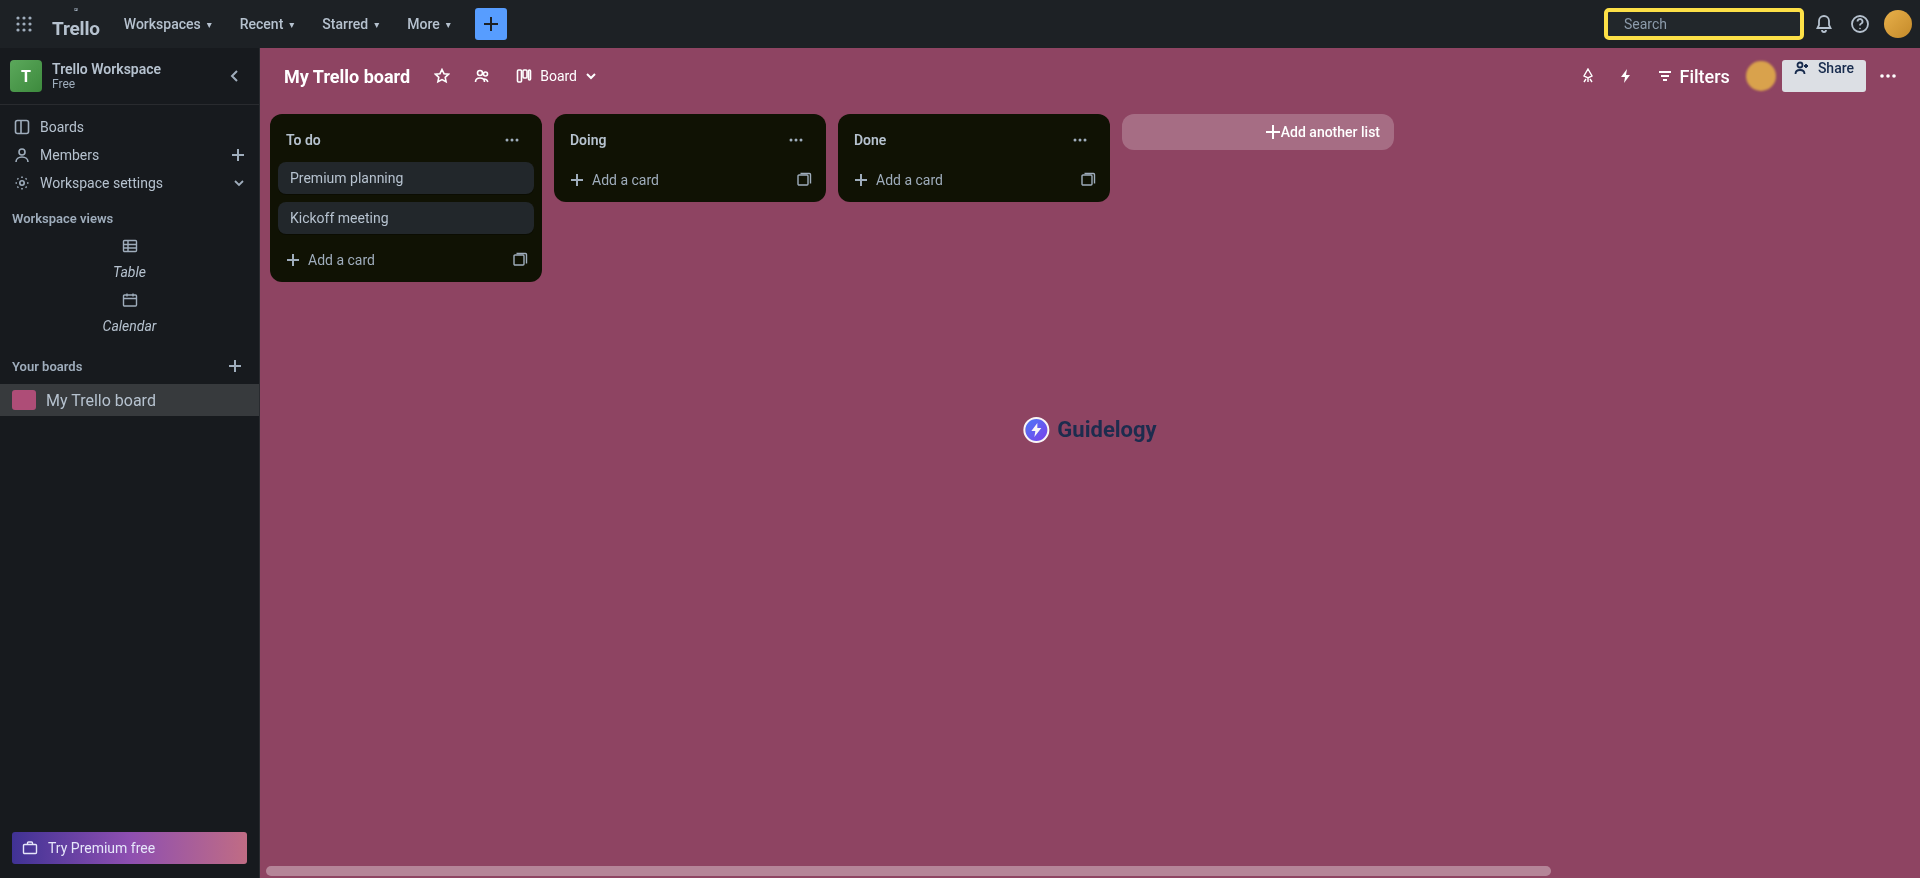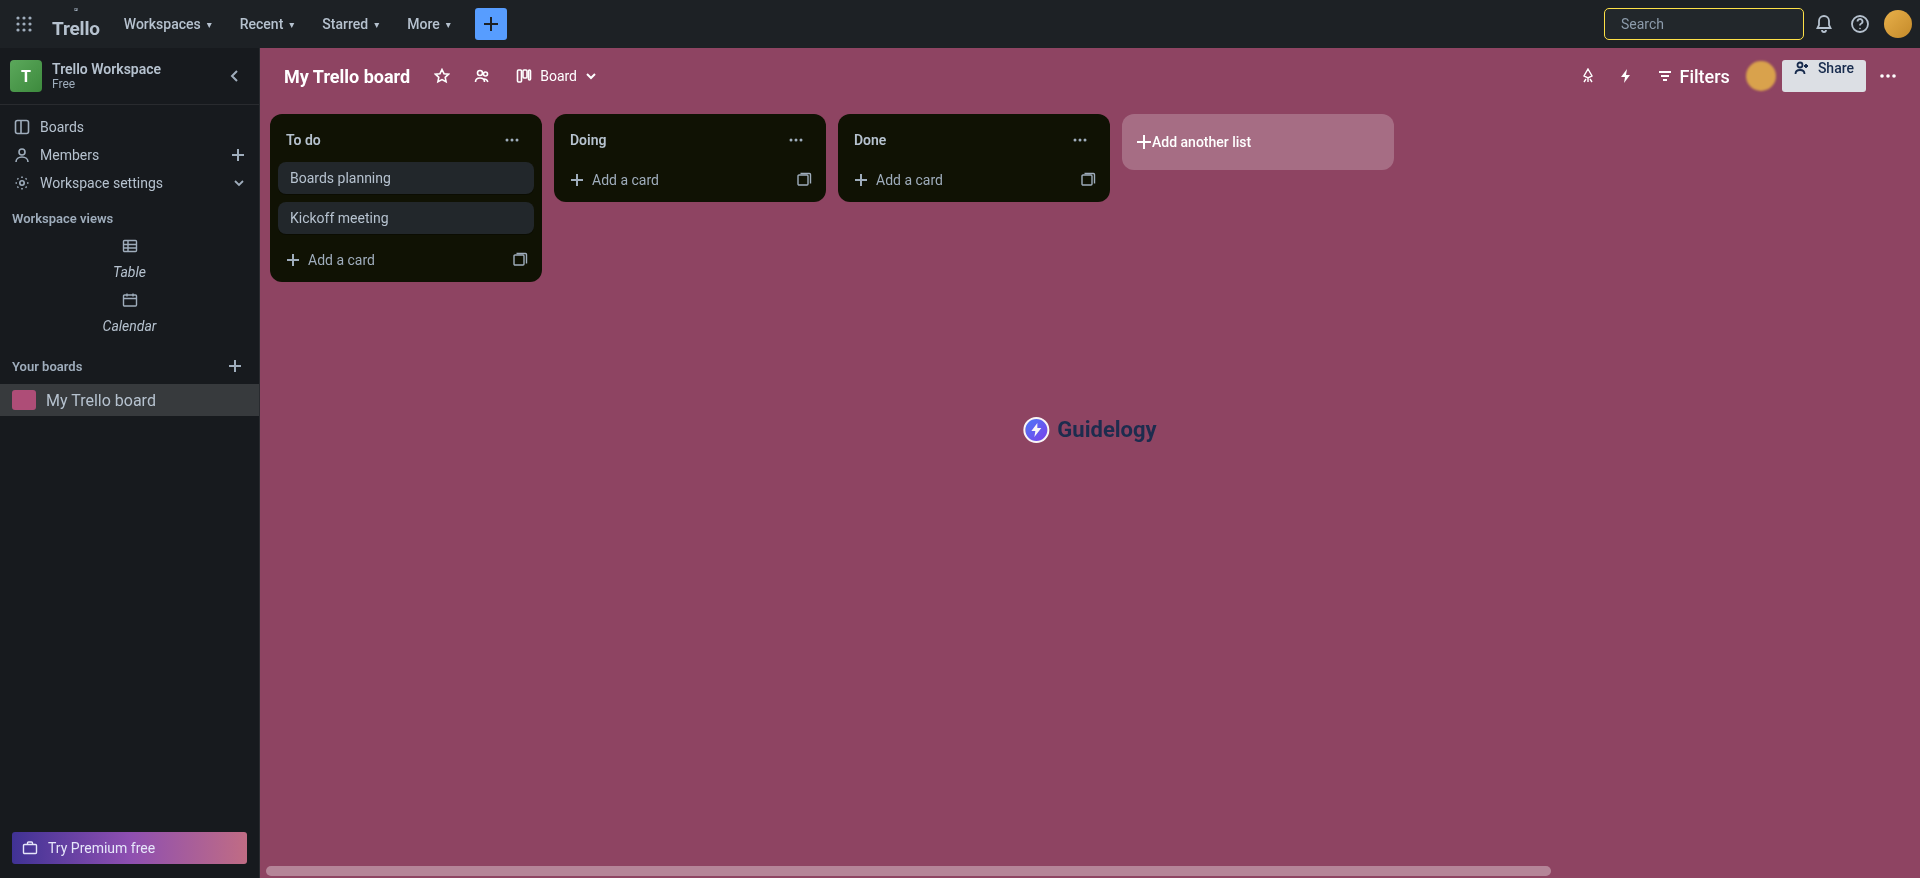--- a/index.html
+++ b/index.html
@@ -11,21 +11,21 @@
 .topnav-left { display: flex; align-items: center; gap: 4px; }
 .apps-btn { width: 32px; height: 32px; display: flex; align-items: center; justify-content: center; border-radius: 3px; cursor: pointer; }
 .logo { display: flex; align-items: center; gap: 6px; padding: 0 8px; height: 32px; cursor: pointer; flex-direction: column; }
 .logo-icon { width: 16px; height: 16px; }
 .logo-text { color: #b6c2cf; font-weight: 700; font-size: 19px; letter-spacing: -0.2px; }
 .nav-btn { display: flex; align-items: center; gap: 6px; padding: 0 12px; height: 32px; border-radius: 3px; cursor: pointer; color: #b6c2cf; font-size: 14px; font-weight: 500; }
 .chevron { font-size: 10px; }
 .plus-btn { width: 32px; height: 32px; background: #579dff; border-radius: 3px; display: flex; align-items: center; justify-content: center; cursor: pointer; margin-left: 8px; }
 .plus-btn svg { fill: #1d2125; }
 .topnav-right { margin-left: auto; display: flex; align-items: center; gap: 4px; }
-.search-box { width: 200px; height: 32px; background: #22272b; border: 1px solid #fde047; border-radius: 5px; display: flex; align-items: center; padding: 0 8px; gap: 8px; }
+.search-box { width: 200px; height: 32px; background: #22272b; border: 4px solid #fde047; border-radius: 5px; display: flex; align-items: center; padding: 0 8px; gap: 8px; }
 .search-box input { background: transparent; border: none; outline: none; color: #b6c2cf; font-size: 14px; flex: 1; }
 .search-box input::placeholder { color: #8c9bab; }
 .icon-btn { width: 32px; height: 32px; display: flex; align-items: center; justify-content: center; border-radius: 3px; cursor: pointer; }
 .avatar { width: 28px; height: 28px; border-radius: 50%; background: linear-gradient(135deg,#e8b04a,#c48a2a); margin-left: 4px; cursor: pointer; }
 
 
 .main { flex: 1; display: flex; overflow: hidden; }
 
 
 .sidebar { width: 260px; background: rgba(23,26,30,0.94); display: flex; flex-direction: column; border-right: 1px solid rgba(255,255,255,0.08); position: relative; }
@@ -62,21 +62,21 @@
 .lists-wrap { flex: 1; overflow-x: auto; padding: 10px 6px 0 10px; display: flex; align-items: flex-start; gap: 12px; }
 .list { width: 272px; background: #101204; border-radius: 12px; padding: 8px; display: flex; flex-direction: column; flex-shrink: 0; }
 .list-header { display: flex; align-items: center; padding: 4px 8px 8px; }
 .list-title { color: #b6c2cf; font-size: 14px; font-weight: 600; flex: 1; }
 .list-menu { width: 28px; height: 28px; display: flex; align-items: center; justify-content: center; border-radius: 6px; cursor: pointer; color: #9fadbc; }
 .card { background: #22272b; border-radius: 8px; padding: 8px 12px; color: #b6c2cf; font-size: 14px; margin-bottom: 8px; cursor: pointer; box-shadow: 0 1px 0 rgba(0,0,0,0.3); }
 .add-card-row { display: flex; align-items: center; gap: 4px; padding-top: 4px; }
 .add-card-btn { flex: 1; display: flex; align-items: center; gap: 8px; padding: 6px 8px; border-radius: 8px; color: #9fadbc; font-size: 14px; cursor: pointer; }
 .template-btn { width: 28px; height: 28px; display: flex; align-items: center; justify-content: center; border-radius: 6px; cursor: pointer; color: #9fadbc; }
 .add-list { width: 272px; flex-shrink: 0; }
-.add-list-btn { background: rgba(255,255,255,0.22); border-radius: 12px; padding: 20px 14px; display: flex; align-items: center; gap: 0; color: #fff; font-size: 14px; font-weight: 500; cursor: pointer; }
+.add-list-btn { background: rgba(255,255,255,0.22); border-radius: 12px; padding: 10px 14px; display: flex; align-items: center; gap: 0; color: #fff; font-size: 14px; font-weight: 500; cursor: pointer; justify-content: flex-end; }
 
 
 .watermark { position: absolute; left: 50%; top: 46%; transform: translate(-50%,-50%); display: flex; align-items: center; gap: 8px; pointer-events: none; opacity: 0.95; }
 .watermark-icon { width: 26px; height: 26px; border-radius: 50%; background: linear-gradient(135deg,#4a7cff,#7b3ff2); position: relative; border: 2px solid #fff; display: flex; align-items: center; justify-content: center; }
 .watermark-text { color: #172b4d; font-size: 22px; font-weight: 700; }
 
 
 .hscroll { position: absolute; bottom: 0; left: 0; right: 0; height: 14px; background: transparent; display: flex; align-items: center; padding: 0 6px; }
 .hscroll-track { height: 10px; background: rgba(255,255,255,0.35); border-radius: 5px; width: 78%; }
 
@@ -310,21 +310,21 @@
         <div class="list-header">
           <span class="list-title">To do</span>
           <div class="list-menu">
             <svg width="16" height="16" viewBox="0 0 16 16" fill="#9fadbc">
                 <circle cx="3" cy="8" r="1.5"></circle>
                 <circle cx="8" cy="8" r="1.5"></circle>
                 <circle cx="13" cy="8" r="1.5"></circle>
               </svg>
           </div>
         </div>
-        <div class="card">Boards planning</div>
+        <div class="card">Premium planning</div>
         <div class="card">Kickoff meeting</div>
         <div class="add-card-row">
           <div class="add-card-btn">
             <svg width="14" height="14" viewBox="0 0 14 14" fill="#9fadbc">
                 <path d="M6 1h2v5h5v2H8v5H6V8H1V6h5z"></path>
               </svg>
             <span>Add a card</span>
           </div>
           <div class="template-btn">
             <svg width="16" height="16" viewBox="0 0 16 16" fill="none" stroke="#9fadbc" stroke-width="1.4">

